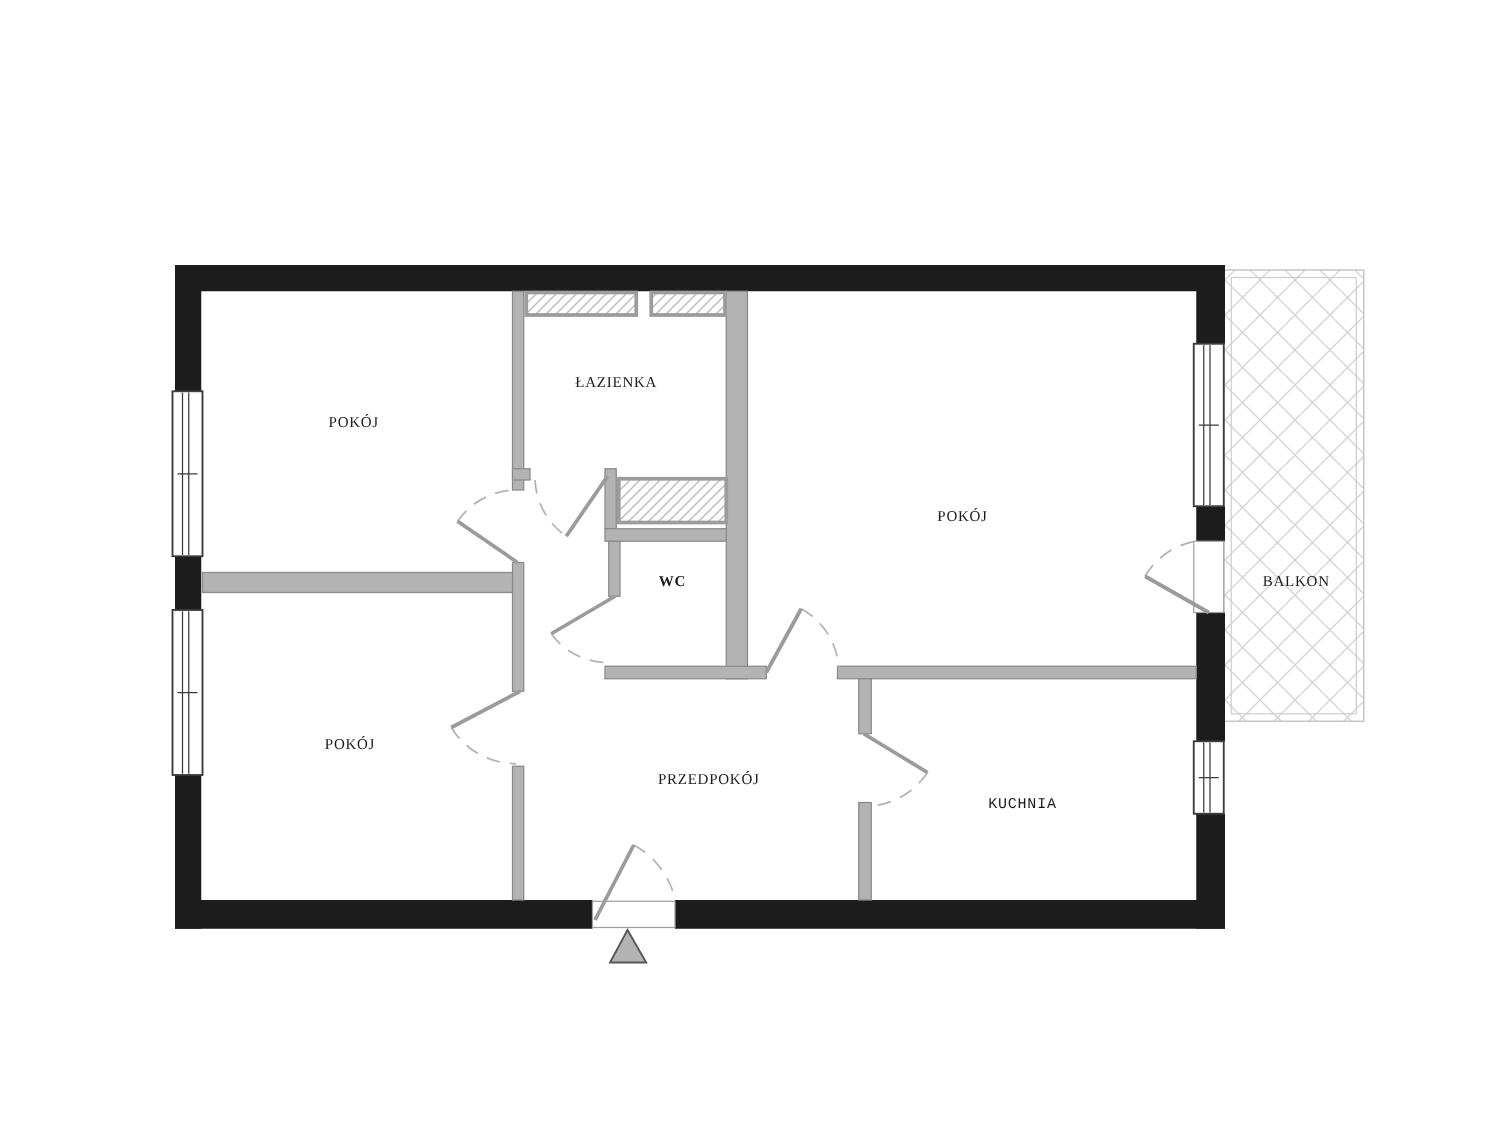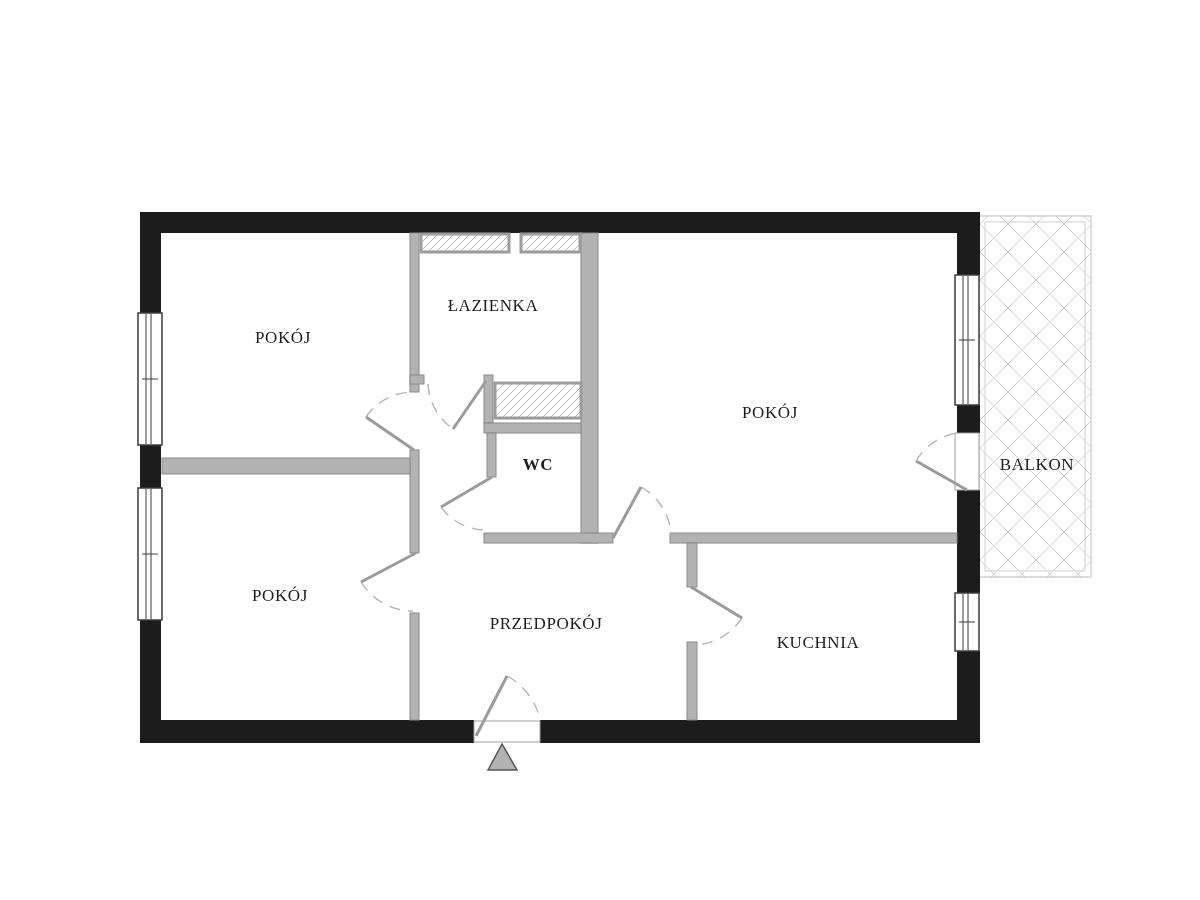--- a/index.html
+++ b/index.html
@@ -11,21 +11,21 @@
   .win{fill:#ffffff;stroke:#3c3c3c;stroke-width:1.5;}
   .winl{stroke:#3c3c3c;stroke-width:1;fill:none;}
   .panel{fill:#ffffff;stroke:#9f9f9f;stroke-width:1;}
   .leaf{stroke:#9b9b9b;stroke-width:3;fill:none;}
   .arc{stroke:#b4b4b4;stroke-width:1.4;fill:none;stroke-dasharray:11 8;}
   .shaft{fill:url(#hatchP);stroke:#9c9c9c;stroke-width:3;}
   .balc{fill:url(#crossP);stroke:#c6c6c6;stroke-width:1.2;}
   .balc-inner{fill:none;stroke:#cfcfcf;stroke-width:1;}
   .arrow{fill:var(--wall_gray,#b3b3b3);stroke:#565656;stroke-width:1.5;}
   .lbl{position:absolute;transform:translate(-50%,-50%);color:#1b1b1b;
-       font-size:17px;letter-spacing:0.6px;white-space:nowrap;}
+       font-size:12px;letter-spacing:0.6px;white-space:nowrap;}
 </style>
 </head>
 <body>
 
 <div id="stage">
 
   <svg id="plan-svg" width="1200" height="900" viewBox="0 0 1200 900">
     <defs>
       <pattern id="hatchP" patternUnits="userSpaceOnUse" width="8" height="8">
         <path d="M0,8 L8,0 M-2,2 L2,-2 M6,10 L10,6" stroke="#b8b8b8" stroke-width="1" fill="none"></path>
@@ -131,16 +131,16 @@
         <polygon class="arrow" points="502,744 488,770 517,770"></polygon>
       </g>
     </g>
   </svg>
 
   <div class="lbl" style="left:283px;top:338px;">POKÓJ</div>
   <div class="lbl" style="left:493px;top:306px;">ŁAZIENKA</div>
   <div class="lbl" style="left:770px;top:413px;">POKÓJ</div>
   <div class="lbl" style="left:538px;top:465px;font-weight:bold;">WC</div>
   <div class="lbl" style="left:280px;top:596px;">POKÓJ</div>
-  <div class="lbl" style="left:546px;top:624px;">PRZEDPOKÓJ</div>
-  <div class="lbl" style="left:818px;top:643px;">KUCHNIA</div>
+  <div class="lbl" style="left:567px;top:624px;">PRZEDPOKÓJ</div>
+  <div class="lbl" style="left:818px;top:643px;font-family:Liberation Mono, monospace;">KUCHNIA</div>
   <div class="lbl" style="left:1037px;top:465px;">BALKON</div>
 </div>
 
 </body></html>

